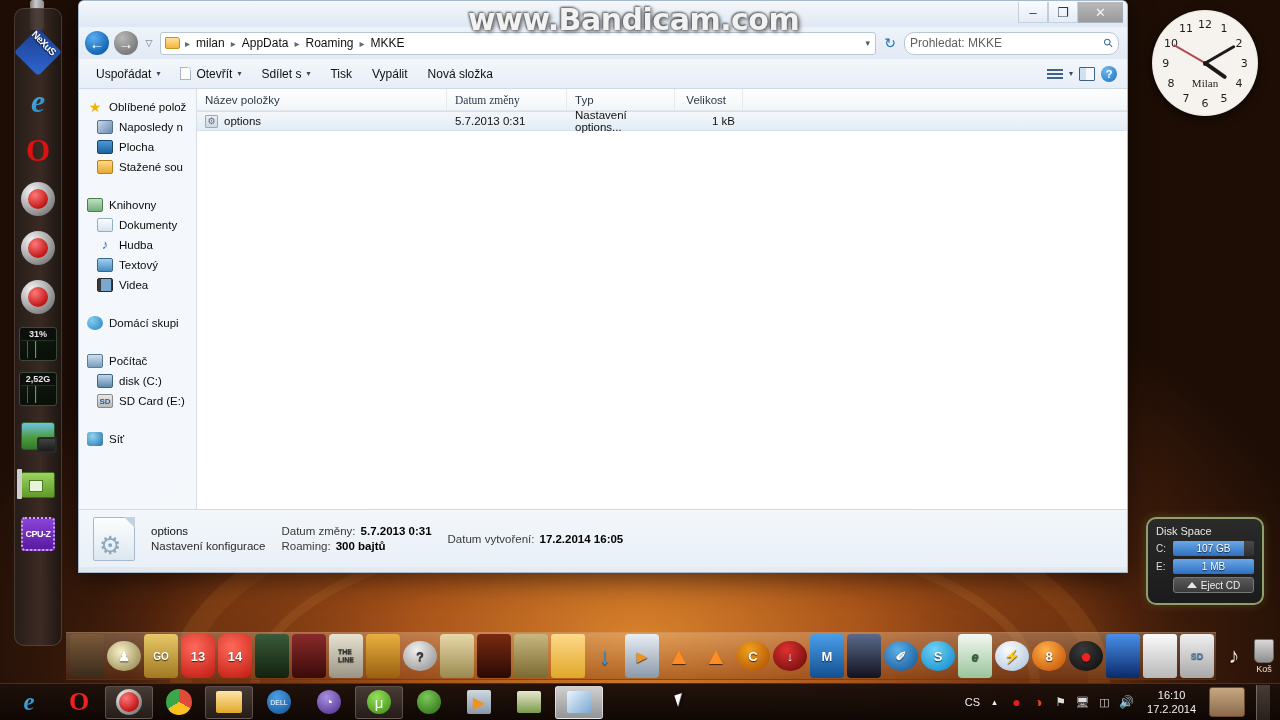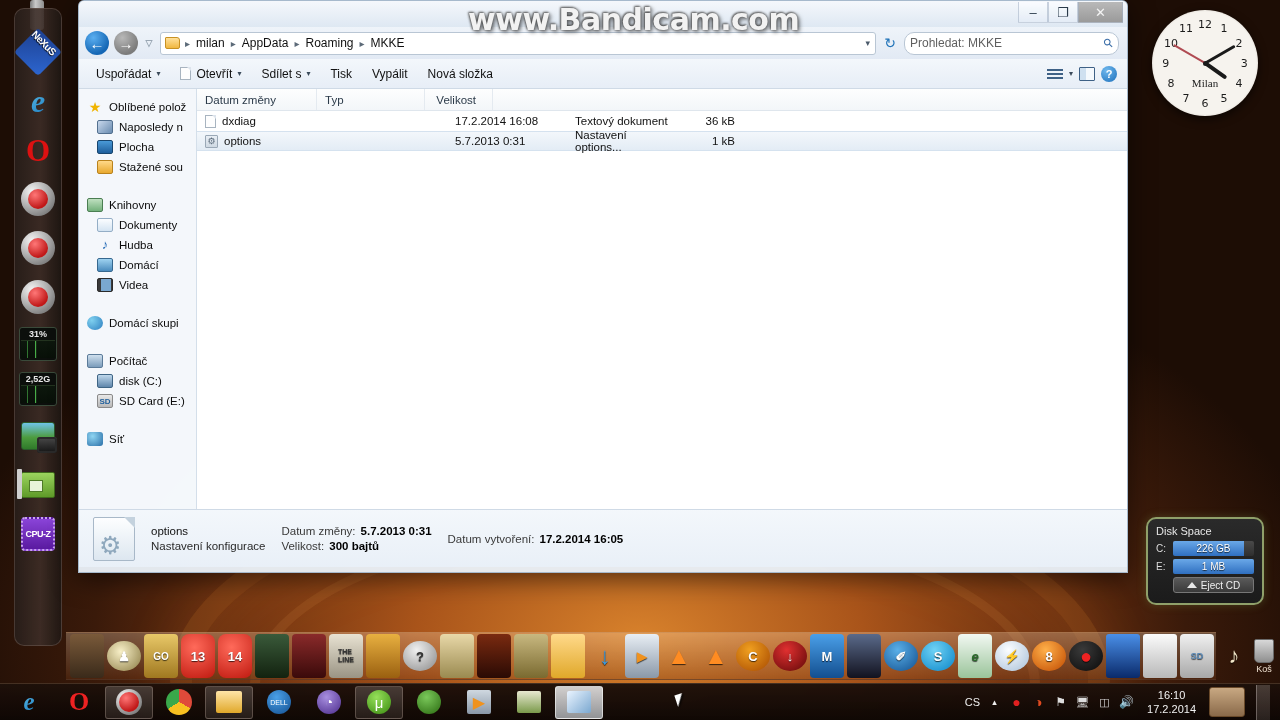--- a/index.html
+++ b/index.html
@@ -256,21 +256,21 @@
   #col-header {
     height: 22px; display: flex; border-bottom: 1px solid #dfe6ed;
     background: linear-gradient(180deg,#fdfefe,#f3f6f9);
     font-size: 11.5px; color: #2b3a49;
   }
   .col {
     display: flex; align-items: center; padding-left: 8px;
     border-right: 1px solid #e4eaf0; height: 100%;
   }
   .col.c-name { width: 250px; }
-  .col.c-date { width: 120px; }
+  .col.c-date { width: 120px; font-family: Liberation Serif, serif; }
   .col.c-type { width: 108px; }
   .col.c-size { width: 68px; justify-content: flex-end; padding-right: 16px; }
   .col.c-rest { flex: 1; border-right: none; }
   .frow {
     height: 20px; display: flex; align-items: center; font-size: 11.5px; color: #111;
   }
   .frow.selected { background: linear-gradient(180deg,#f3f7fb,#e3ecf5); border-top:1px solid #d5e2ef; border-bottom:1px solid #d5e2ef; }
   .fcell { padding-left: 8px; display: flex; align-items: center; gap: 6px; }
   .fcell.c-name { width: 250px; }
   .fcell.c-date { width: 120px; }
@@ -594,21 +594,21 @@
         <div class="nav-row child">
           <span class="nico doc"></span>
           <span>Dokumenty</span>
         </div>
         <div class="nav-row child">
           <span class="nico music">♪</span>
           <span>Hudba</span>
         </div>
         <div class="nav-row child">
           <span class="nico pics"></span>
-          <span>Domácí</span>
+          <span>Textový</span>
         </div>
         <div class="nav-row child">
           <span class="nico video"></span>
           <span>Videa</span>
         </div>
       </div>
 
       <div class="nav-gap"></div>
 
       <div class="nav-group">
@@ -640,35 +640,27 @@
       <div class="nav-group">
         <div class="nav-row">
           <span class="nico net"></span>
           <span>Síť</span>
         </div>
       </div>
     </div>
 
     <div id="file-pane">
       <div id="col-header">
+        <div class="col c-name">Název položky</div>
         <div class="col c-date">Datum změny</div>
         <div class="col c-type">Typ</div>
         <div class="col c-size">Velikost</div>
         <div class="col c-rest"></div>
       </div>
 
-      <div class="frow">
-        <div class="fcell c-name">
-          <span class="fico-txt"></span>
-          <span>dxdiag</span>
-        </div>
-        <div class="fcell c-date">17.2.2014 16:08</div>
-        <div class="fcell c-type">Textový dokument</div>
-        <div class="fcell c-size">36 kB</div>
-      </div>
 
       <div class="frow selected">
         <div class="fcell c-name">
           <span class="fico-cfg"></span>
           <span>options</span>
         </div>
         <div class="fcell c-date">5.7.2013 0:31</div>
         <div class="fcell c-type">Nastavení options...</div>
         <div class="fcell c-size">1 kB</div>
       </div>
@@ -680,21 +672,21 @@
     <div class="dp-col">
       <div class="dp-title">options</div>
       <div class="dp-sub">Nastavení konfigurace</div>
     </div>
     <div class="dp-col">
       <div class="dp-line">
         <span class="dp-label">Datum změny:</span>
         <span class="dp-val">5.7.2013 0:31</span>
       </div>
       <div class="dp-line">
-        <span class="dp-label">Velikost:</span>
+        <span class="dp-label">Roaming:</span>
         <span class="dp-val">300 bajtů</span>
       </div>
     </div>
     <div class="dp-col">
       <div class="dp-line">
         <span class="dp-label">Datum vytvoření:</span>
         <span class="dp-val">17.2.2014 16:05</span>
       </div>
     </div>
   </div>
@@ -723,21 +715,21 @@
     <div class="cpin"></div>
   </div>
 </div>
 
 <div id="disk-gadget">
   <div class="dg-title">Disk Space</div>
   <div class="dg-row">
     <span class="dg-key">C:</span>
     <div class="dg-bar">
       <div class="dg-fill" style="width:88%"></div>
-      <span>226 GB</span>
+      <span>107 GB</span>
     </div>
   </div>
   <div class="dg-row">
     <span class="dg-key">E:</span>
     <div class="dg-bar">
       <div class="dg-fill" style="width:100%"></div>
       <span>1 MB</span>
     </div>
   </div>
   <div class="dg-eject">

